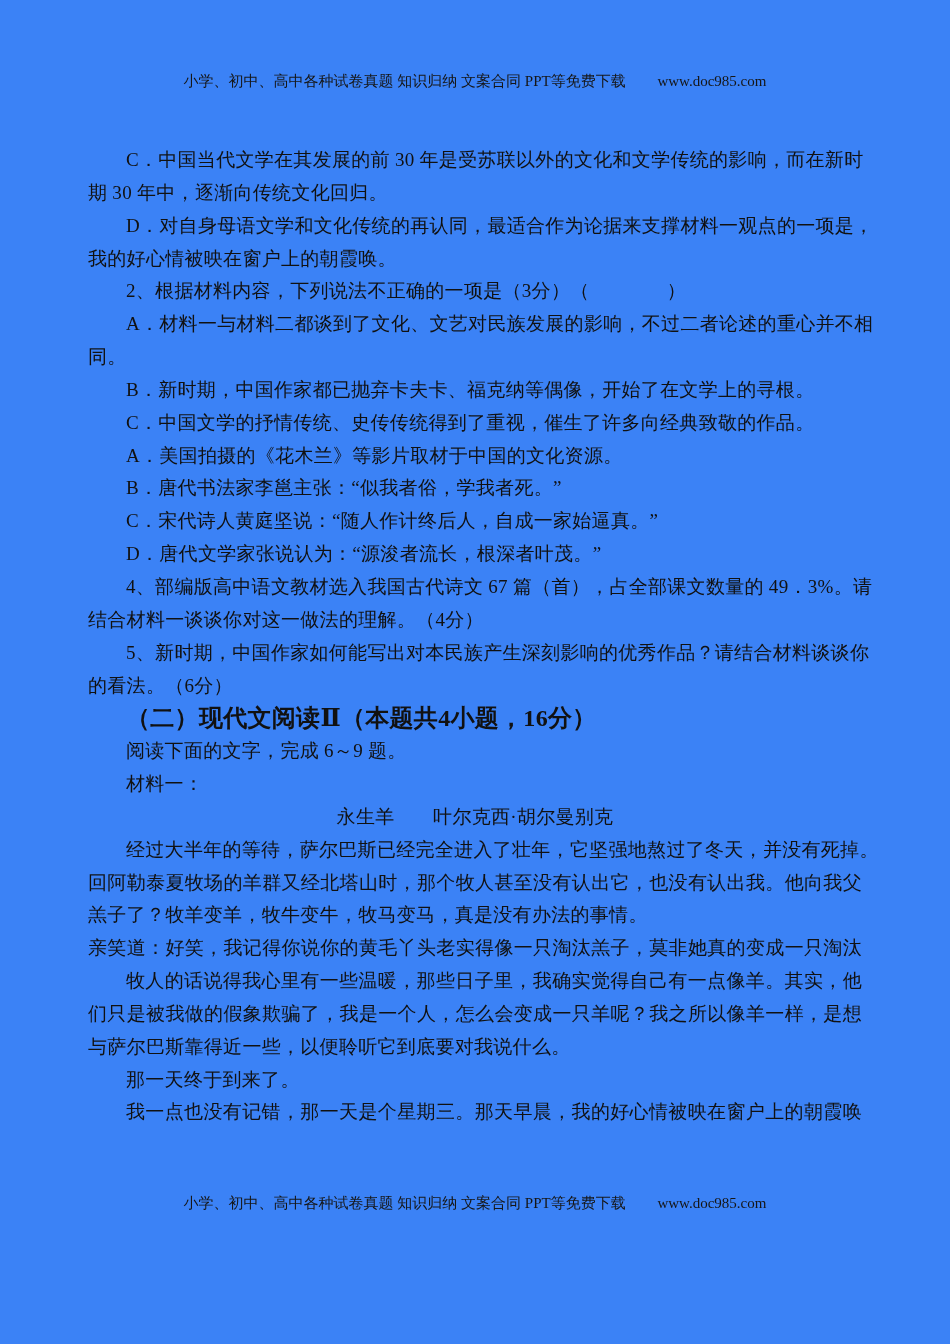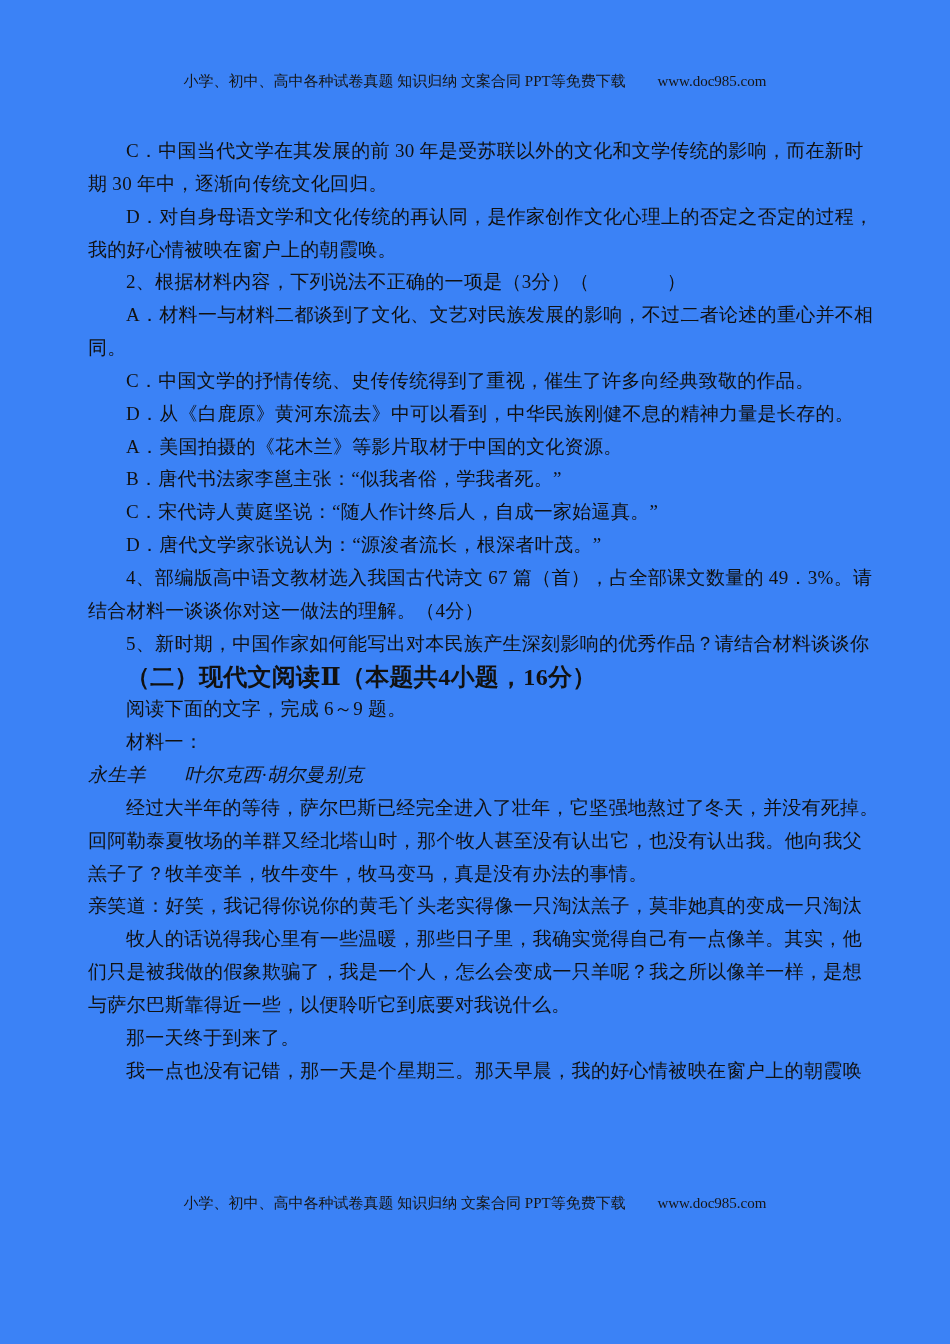--- a/index.html
+++ b/index.html
@@ -23,63 +23,64 @@
     text-align: center;
     font-size: 15px;
     color: #161616;
     white-space: nowrap;
   }
   .page-header { top: 72px; }
   .page-footer { top: 1194px; }
   .site-url { margin-left: 28px; }
   .content {
     position: absolute;
-    top: 135px;
+    top: 144px;
     left: 88px;
     width: 774px;
     font-size: 19px;
   }
   .line {
     height: 32.85px;
     line-height: 32.85px;
     white-space: nowrap;
     letter-spacing: 0.3px;
   }
   .line.indent { padding-left: 38px; }
   .line.full   { text-align: justify; text-align-last: justify; }
-  .line.center { padding-left: 0; font-style: italic; }
+  .line.center { text-align: center; padding-left: 0; }
   .line.bold   { font-weight: bold; font-size: 24px; }
 </style>
 </head>
 <body>
 
 <div class="page">
 
   <div class="page-header">
     <span>小学、初中、高中各种试卷真题 知识归纳 文案合同 PPT等免费下载</span>
     <span class="site-url">www.doc985.com</span>
   </div>
 
   <div class="content">
       <div class="line indent full">C．中国当代文学在其发展的前 30 年是受苏联以外的文化和文学传统的影响，而在新时</div>
       <div class="line">期 30 年中，逐渐向传统文化回归。</div>
-      <div class="line indent full">D．对自身母语文学和文化传统的再认同，是作家创作文化心理上的否定之否定的过程，</div>
+      <div class="line indent full">D．对自身母语文学和文化传统的再认同，最适合作为论据来支撑材料一观点的一项是，</div>
       <div class="line">我的好心情被映在窗户上的朝霞唤。</div>
       <div class="line indent">2、根据材料内容，下列说法不正确的一项是（3分）（　　　　）</div>
       <div class="line indent full">A．材料一与材料二都谈到了文化、文艺对民族发展的影响，不过二者论述的重心并不相</div>
       <div class="line">同。</div>
+      <div class="line indent">B．新时期，中国作家都已抛弃卡夫卡、福克纳等偶像，开始了在文学上的寻根。</div>
       <div class="line indent">C．中国文学的抒情传统、史传传统得到了重视，催生了许多向经典致敬的作品。</div>
-      <div class="line indent">D．从《白鹿原》黄河东流去》中可以看到，中华民族刚健不息的精神力量是长存的。</div>
       <div class="line indent">A．美国拍摄的《花木兰》等影片取材于中国的文化资源。</div>
       <div class="line indent">B．唐代书法家李邕主张：“似我者俗，学我者死。”</div>
       <div class="line indent">C．宋代诗人黄庭坚说：“随人作计终后人，自成一家始逼真。”</div>
       <div class="line indent">D．唐代文学家张说认为：“源浚者流长，根深者叶茂。”</div>
       <div class="line indent full">4、部编版高中语文教材选入我国古代诗文 67 篇（首），占全部课文数量的 49．3%。请</div>
       <div class="line">结合材料一谈谈你对这一做法的理解。（4分）</div>
       <div class="line indent full">5、新时期，中国作家如何能写出对本民族产生深刻影响的优秀作品？请结合材料谈谈你</div>
+      <div class="line">的看法。（6分）</div>
       <div class="line indent bold">（二）现代文阅读Ⅱ（本题共4小题，16分）</div>
       <div class="line indent">阅读下面的文字，完成 6～9 题。</div>
       <div class="line indent">材料一：</div>
       <div class="line center">永生羊　　叶尔克西·胡尔曼别克</div>
       <div class="line indent full">经过大半年的等待，萨尔巴斯已经完全进入了壮年，它坚强地熬过了冬天，并没有死掉。</div>
       <div class="line full">回阿勒泰夏牧场的羊群又经北塔山时，那个牧人甚至没有认出它，也没有认出我。他向我父</div>
       <div class="line">羔子了？牧羊变羊，牧牛变牛，牧马变马，真是没有办法的事情。</div>
       <div class="line full">亲笑道：好笑，我记得你说你的黄毛丫头老实得像一只淘汰羔子，莫非她真的变成一只淘汰</div>
       <div class="line indent full">牧人的话说得我心里有一些温暖，那些日子里，我确实觉得自己有一点像羊。其实，他</div>
       <div class="line full">们只是被我做的假象欺骗了，我是一个人，怎么会变成一只羊呢？我之所以像羊一样，是想</div>

